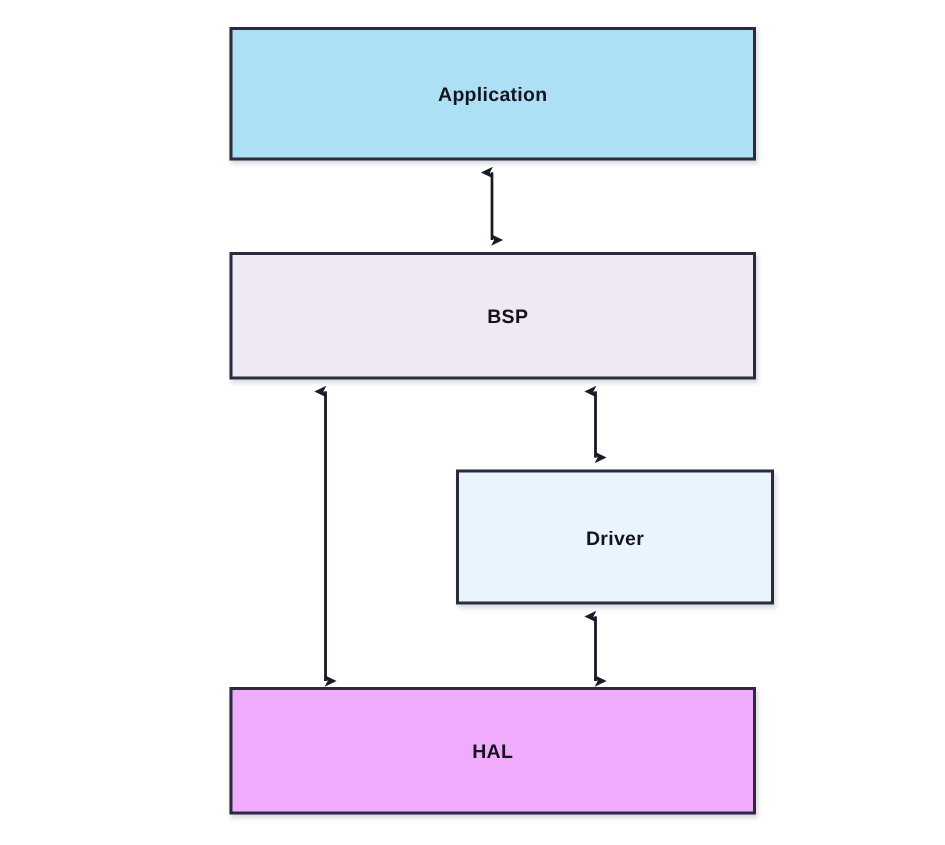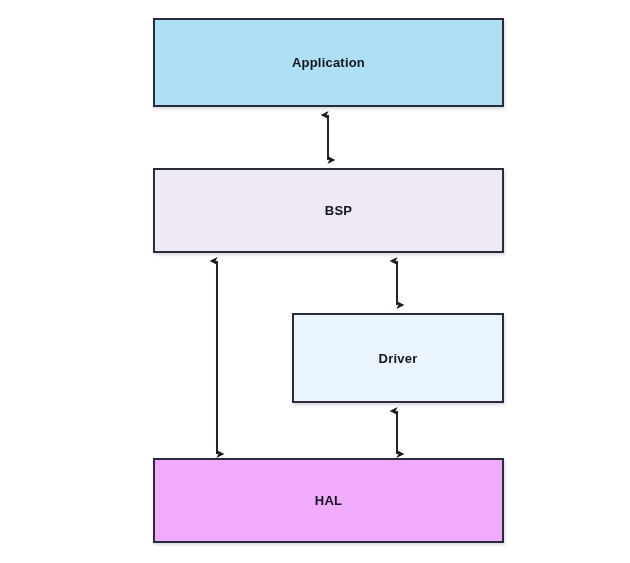--- a/index.html
+++ b/index.html
@@ -84,21 +84,21 @@
     </svg>
 
   <div class="node-box" id="node-application" style="left: 153px; top: 18px; width: 351px; height: 89px; background: rgb(173, 224, 245); border-color: rgb(43, 43, 61);">
     <span class="node-label">Application</span>
   </div>
 
   <div class="node-box" id="node-bsp" style="left: 153px; top: 168px; width: 351px; height: 85px; background: rgb(239, 233, 245); border-color: rgb(43, 43, 61); padding-left: 20px;">
     <span class="node-label">BSP</span>
   </div>
 
-  <div class="node-box" id="node-driver" style="left: 292px; top: 313px; width: 212px; height: 90px; background: rgb(234, 244, 252); border-color: rgb(43, 43, 61);">
+  <div class="node-box" id="node-driver" style="left: 304px; top: 313px; width: 212px; height: 90px; background: rgb(234, 244, 252); border-color: rgb(43, 43, 61);">
     <span class="node-label">Driver</span>
   </div>
 
   <div class="node-box" id="node-hal" style="left: 153px; top: 458px; width: 351px; height: 85px; background: #f0abfc; border-color: rgb(43, 43, 61);">
     <span class="node-label">HAL</span>
   </div>
 
 </div>
 
 </body></html>

